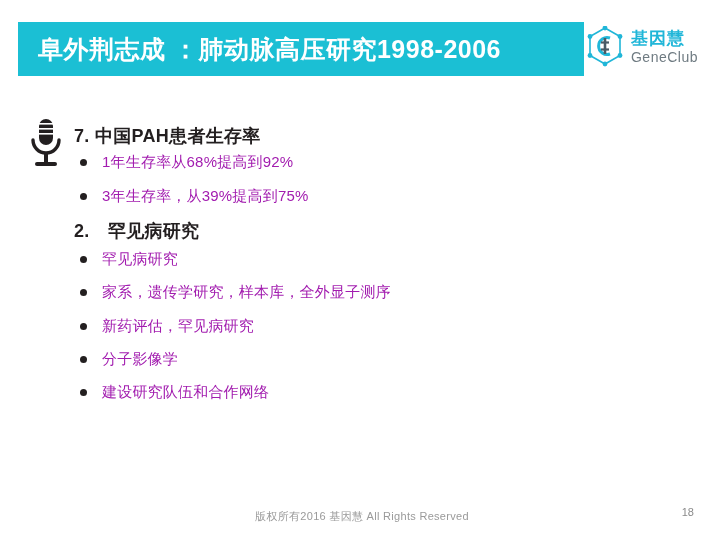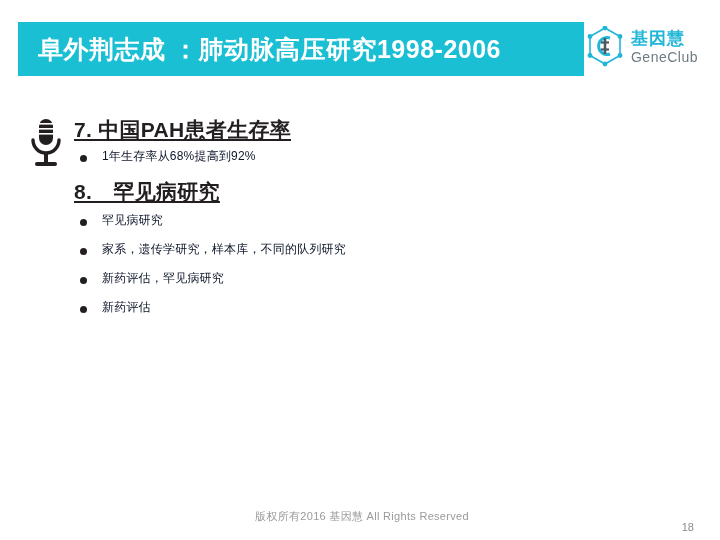--- a/index.html
+++ b/index.html
@@ -84,40 +84,39 @@
   }
 
   
   .content {
     position: absolute;
     left: 74px;
     top: 112px;
     width: 600px;
   }
   .num-head {
-    font-size: 21px;
+    font-size: 18px;
     color: #231f20;
-    margin: 4px 0 4px 0;
+    margin: 12px 0 4px 0;
     line-height: 1.35;
     letter-spacing: 0.3px;
-    text-decoration: underline;
   }
   .num-head.second {
     margin-top: 10px;
     margin-bottom: 6px;
   }
   ul.bullets {
     list-style: none;
     margin: 0;
     padding: 0;
   }
   ul.bullets li {
     position: relative;
-    font-size: 12px;
-    color: #0f172a;
+    font-size: 15px;
+    color: #a21caf;
     line-height: 1.35;
     padding-left: 28px;
     margin: 0 0 13px 0;
     letter-spacing: 0.2px;
   }
   ul.bullets li::before {
     content: "";
     position: absolute;
     left: 6px;
     top: 7px;
@@ -136,21 +135,21 @@
     right: 0;
     bottom: 16px;
     text-align: center;
     font-size: 11px;
     color: #9a9a9a;
     letter-spacing: 0.3px;
   }
   .page-num {
     position: absolute;
     right: 26px;
-    bottom: 7px;
+    bottom: 22px;
     font-size: 11px;
     color: #8a8a8a;
   }
 </style>
 </head>
 <body>
 
 <div class="slide">
 
   <div class="header-bar">
@@ -189,28 +188,30 @@
       <rect x="12" y="10" width="16" height="1.6" fill="#ffffff"></rect>
       <rect x="12" y="15" width="16" height="1.6" fill="#ffffff"></rect>
     </svg>
   </div>
 
   <div class="content">
 
     <h2 class="num-head">7. 中国PAH患者生存率</h2>
     <ul class="bullets group-a">
       <li>1年生存率从68%提高到92%</li>
+      <li>3年生存率，从39%提高到75%</li>
     </ul>
 
-    <h2 class="num-head second">8.　罕见病研究</h2>
+    <h2 class="num-head second">2.　罕见病研究</h2>
     <ul class="bullets group-b">
       <li>罕见病研究</li>
-      <li>家系，遗传学研究，样本库，不同的队列研究</li>
+      <li>家系，遗传学研究，样本库，全外显子测序</li>
       <li>新药评估，罕见病研究</li>
-      <li>新药评估</li>
+      <li>分子影像学</li>
+      <li>建设研究队伍和合作网络</li>
     </ul>
 
   </div>
 
   <div class="footer-copy">版权所有2016 基因慧  All Rights Reserved</div>
   <div class="page-num">18</div>
 
 </div>
 
 </body></html>

